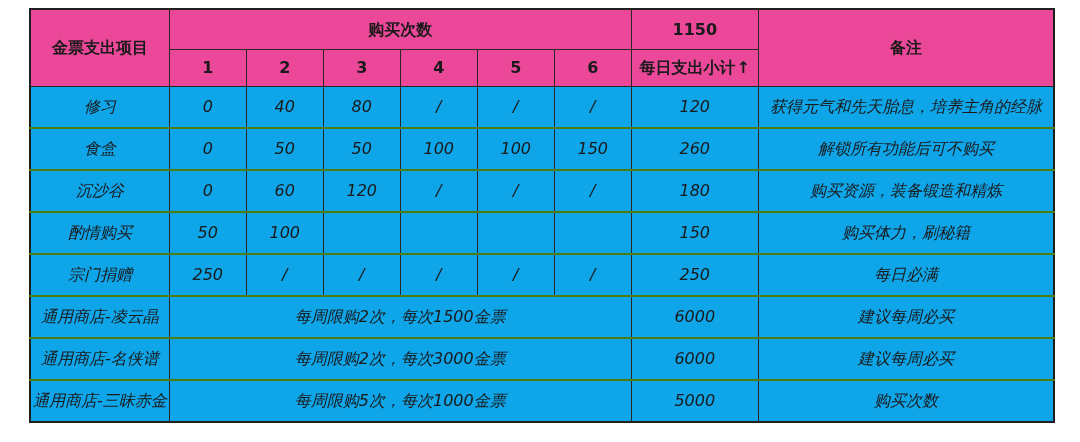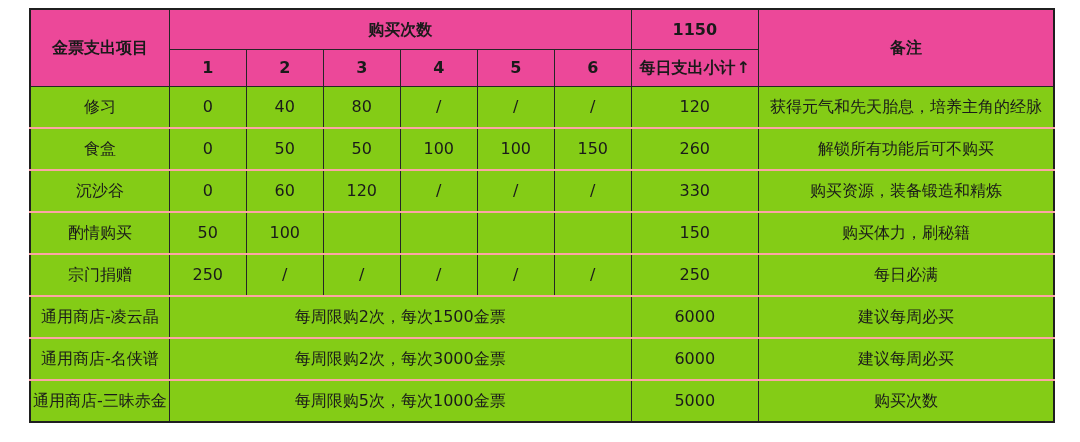--- a/index.html
+++ b/index.html
@@ -36,26 +36,27 @@
     white-space: nowrap;
   }
   table.expense thead th {
     background: #ec4899;
     font-weight: bold;
   }
   table.expense thead tr.hrow1 th { height: 39px; }
   table.expense thead tr.hrow2 th { height: 36px; }
   table.expense tbody td {
     height: 40px;
-    background: #84cc16;
+    background: #0ea5e9;
     font-weight: normal;
+    font-style: italic;
   }
   
   table.expense tbody tr + tr td {
-    border-top: 2px solid #fca5a5;
+    border-top: 2px solid #4d7c0f;
   }
   .sort-arrow {
     font-weight: bold;
     margin-left: 1px;
   }
   td.item-label { font-size: 15.5px; }
 </style>
 </head>
 <body>
 
@@ -113,21 +114,21 @@
         <td>解锁所有功能后可不购买</td>
       </tr>
       <tr>
         <td class="item-label">沉沙谷</td>
         <td>0</td>
         <td>60</td>
         <td>120</td>
         <td>/</td>
         <td>/</td>
         <td>/</td>
-        <td>330</td>
+        <td>180</td>
         <td>购买资源，装备锻造和精炼</td>
       </tr>
       <tr>
         <td class="item-label">酌情购买</td>
         <td>50</td>
         <td>100</td>
         <td></td>
         <td></td>
         <td></td>
         <td></td>

